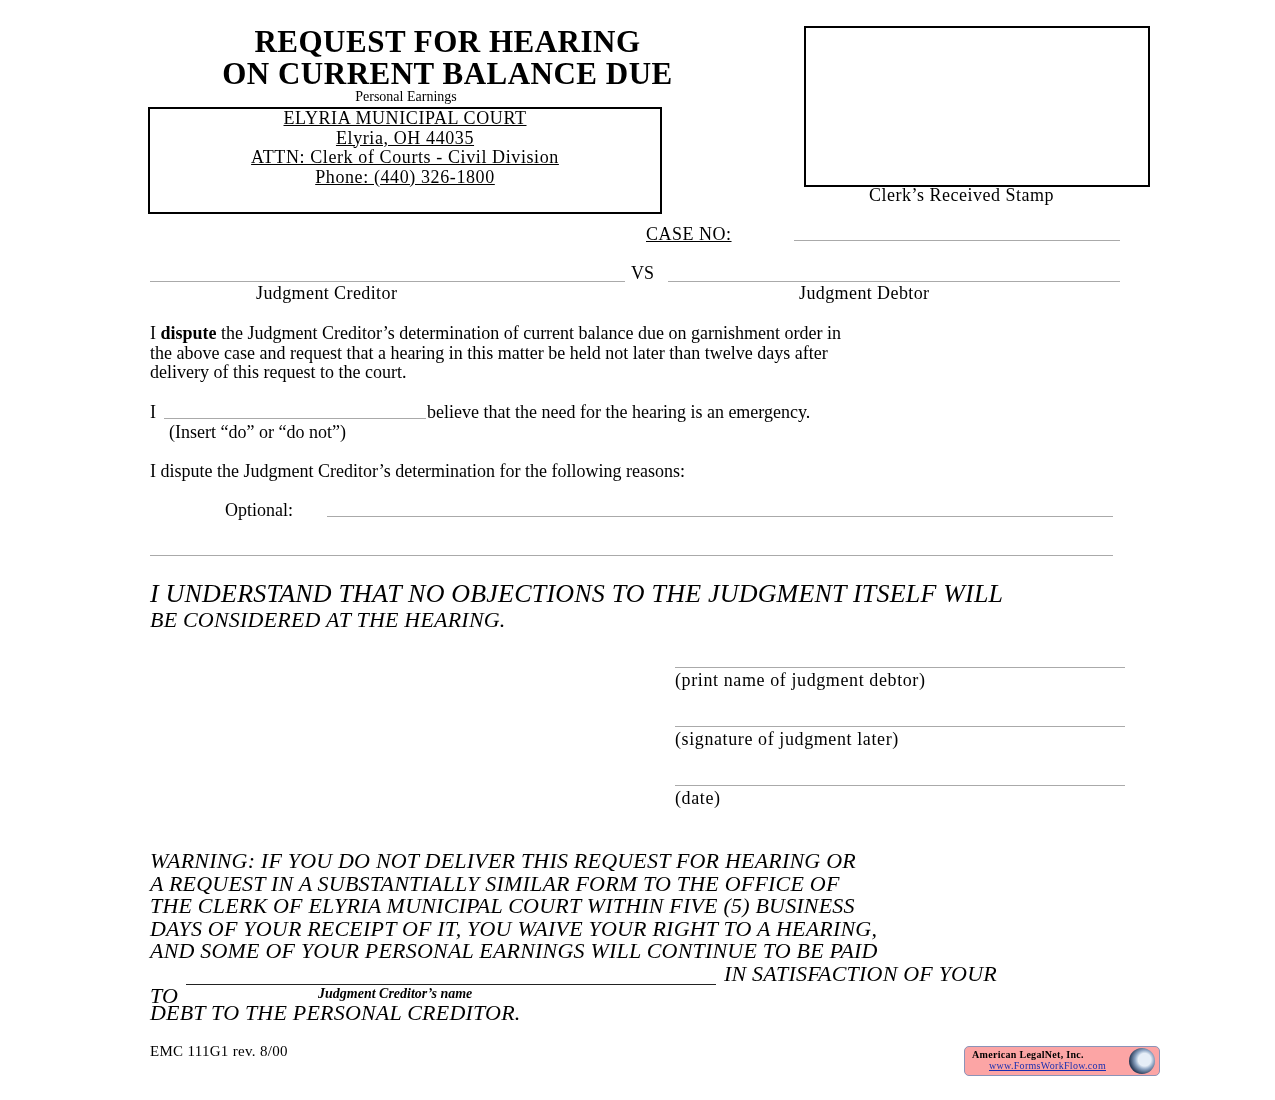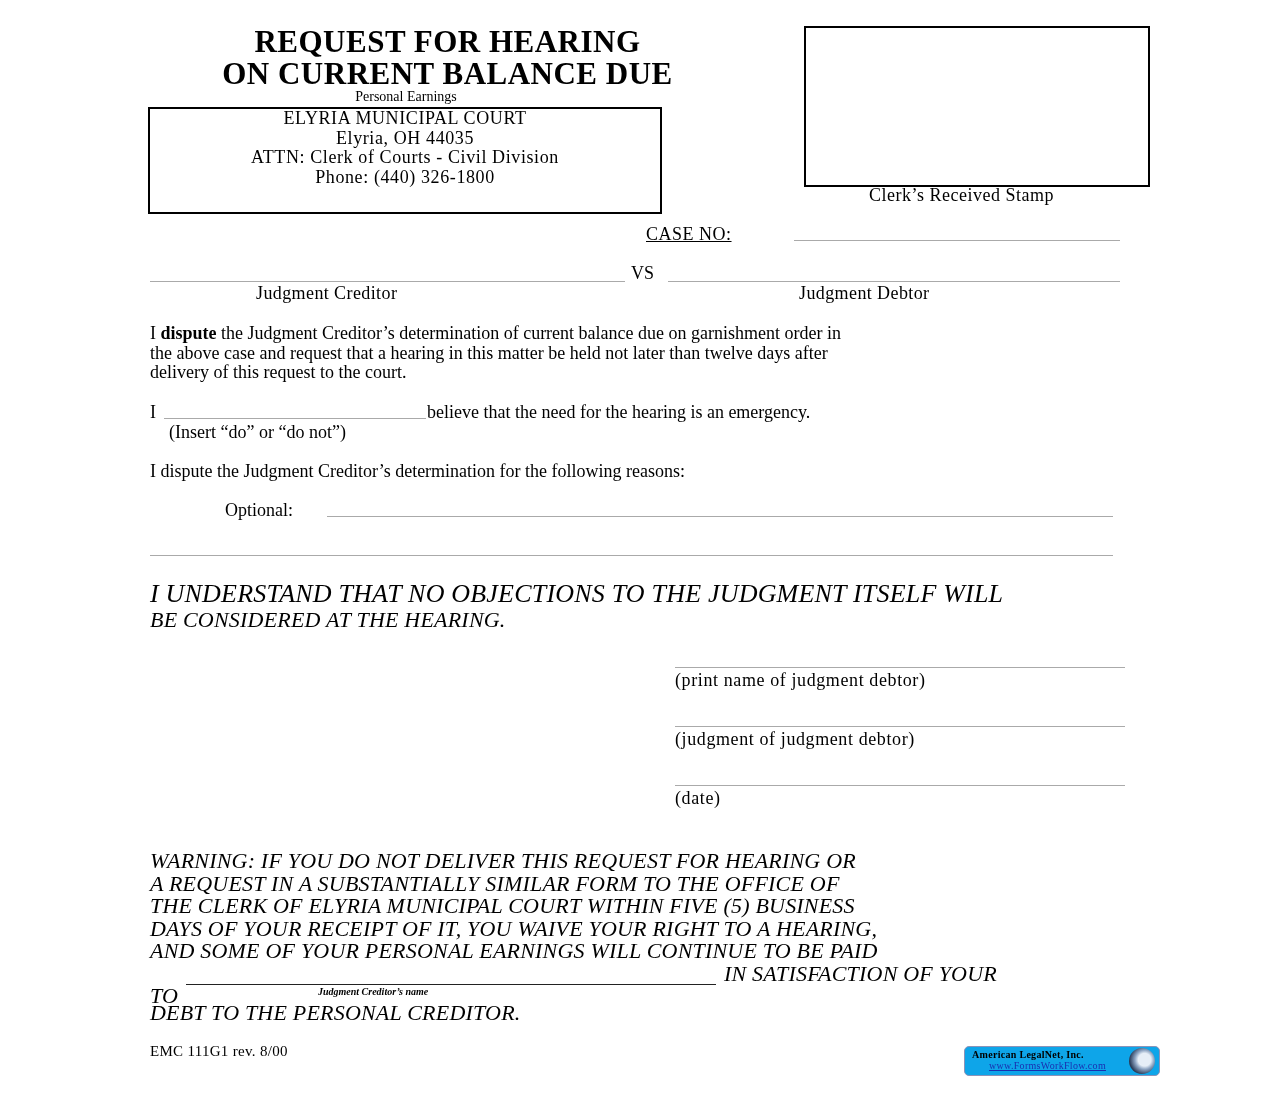--- a/index.html
+++ b/index.html
@@ -10,34 +10,34 @@
   .abs { position: absolute; }
   .title {
     left: 150px; width: 595px; text-align: center;
     font-weight: bold; font-size: 31px; letter-spacing: 0.5px; line-height: 32px;
   }
   .subtitle { left: 150px; width: 512px; text-align: center; font-size: 14px; top: 89px; }
   .court-box {
     left: 148px; top: 107px; width: 510px; height: 103px;
     border: 2.5px solid #000; box-sizing: content-box;
   }
-  .court-box div { text-align: center; font-size: 18px; line-height: 19.5px; letter-spacing: 0.6px; }
+  .court-box div { text-align: center; font-size: 18px; line-height: 19.5px; letter-spacing: 0.6px; text-decoration: underline; }
   .stamp-box {
     left: 804px; top: 26px; width: 342px; height: 157px;
     border: 2.5px solid #000;
   }
   .stamp-label { left: 869px; top: 185px; font-size: 18px; letter-spacing: 0.5px; }
   .line { border-bottom: 1.5px solid #aaa; height: 0; }
   .txt { font-size: 18px; line-height: 19.5px; white-space: nowrap; }
   .italic-caps { font-style: italic; font-size: 22px; line-height: 22.5px; letter-spacing: 0.2px; white-space: nowrap; }
   .sigcap { font-size: 18px; letter-spacing: 0.6px; }
   .footer-code { left: 150px; top: 1043px; font-size: 15px; letter-spacing: 0.3px; }
   .logo {
     left: 964px; top: 1046px; width: 194px; height: 28px;
-    border: 1px solid #8b93b8; border-radius: 5px; background: #0ea5e9;
+    border: 1px solid #8b93b8; border-radius: 5px; background: #fca5a5;
   }
   .logo .name { position: absolute; left: 7px; top: 2px; font-weight: bold; font-size: 10px; letter-spacing: 0.3px; }
   .logo .url { position: absolute; left: 24px; top: 13px; font-size: 10px; color: #1a2fb0; text-decoration: underline; letter-spacing: 0.3px; }
   .globe {
     position: absolute; right: 4px; top: 1px; width: 26px; height: 26px; border-radius: 50%;
     background: radial-gradient(circle at 60% 45%, #e6eef7 0 30%, #8fa6c4 45%, #2d3f5c 70%, #121a2a 100%);
   }
 </style>
 </head>
 <body>
@@ -80,33 +80,33 @@
 <div class="abs txt" style="left:225px; top:501px;">Optional:</div>
 <div class="abs line" style="left:327px; top:516px; width:786px;"><span></span></div>
 <div class="abs line" style="left:150px; top:555px; width:963px;"><span></span></div>
 
 <div class="abs italic-caps" style="left:150px; top:583px;"><span style="font-size:26px;font-style:italic;">I UNDERSTAND THAT NO OBJECTIONS TO THE JUDGMENT ITSELF WILL</span></div>
 <div class="abs italic-caps" style="left:150px; top:609px;">BE CONSIDERED AT THE HEARING.</div>
 
 <div class="abs line" style="left:675px; top:667px; width:450px;"></div>
 <div class="abs txt sigcap" style="left:675px; top:671px;">(print name of judgment debtor)</div>
 <div class="abs line" style="left:675px; top:726px; width:450px;"></div>
-<div class="abs txt sigcap" style="left:675px; top:730px;">(judgment of judgment debtor)</div>
+<div class="abs txt sigcap" style="left:675px; top:730px;">(signature of judgment later)</div>
 <div class="abs line" style="left:675px; top:785px; width:450px;"></div>
 <div class="abs txt sigcap" style="left:675px; top:789px;">(date)</div>
 
 <div class="abs italic-caps" style="left:150px; top:850px;">WARNING: IF YOU DO NOT DELIVER THIS REQUEST FOR HEARING OR</div>
 <div class="abs italic-caps" style="left:150px; top:873px;">A REQUEST IN A SUBSTANTIALLY SIMILAR FORM TO THE OFFICE OF</div>
 <div class="abs italic-caps" style="left:150px; top:895px;">THE CLERK OF ELYRIA MUNICIPAL COURT WITHIN FIVE (5) BUSINESS</div>
 <div class="abs italic-caps" style="left:150px; top:918px;text-align:center;">DAYS OF YOUR RECEIPT OF IT, YOU WAIVE YOUR RIGHT TO A HEARING,</div>
 <div class="abs italic-caps" style="left:150px; top:940px;">AND SOME OF YOUR PERSONAL EARNINGS WILL CONTINUE TO BE PAID</div>
 <div class="abs italic-caps" style="left:150px; top:963px;margin-top:22px;">TO</div>
 <div class="abs" style="left:186px; top:984px; width:530px; border-bottom:1.5px solid #222;"><span></span></div>
 <div class="abs italic-caps" style="left:724px; top:963px;">IN SATISFACTION OF YOUR</div>
-<div class="abs" style="left:318px; top:986px; font-size:10px; font-weight:bold; font-style:italic;">Judgment Creditor’s name</div>
+<div class="abs" style="left:318px; top:986px; font-size:14px; font-weight:bold; font-style:italic;">Judgment Creditor’s name</div>
 <div class="abs italic-caps" style="left:150px; top:1002px;">DEBT TO THE PERSONAL CREDITOR.</div>
 
 <div class="abs footer-code">EMC 111G1 rev. 8/00</div>
 <div class="abs logo">
   <span class="name">American LegalNet, Inc.</span>
   <span class="url">www.FormsWorkFlow.com</span>
   <span class="globe"></span>
 </div>
 
 </body></html>

